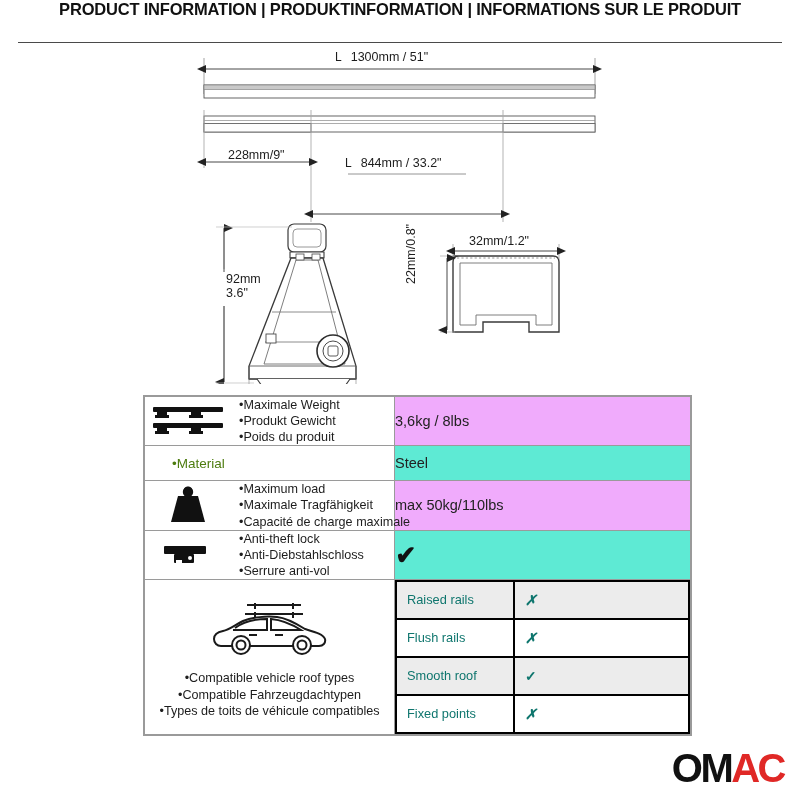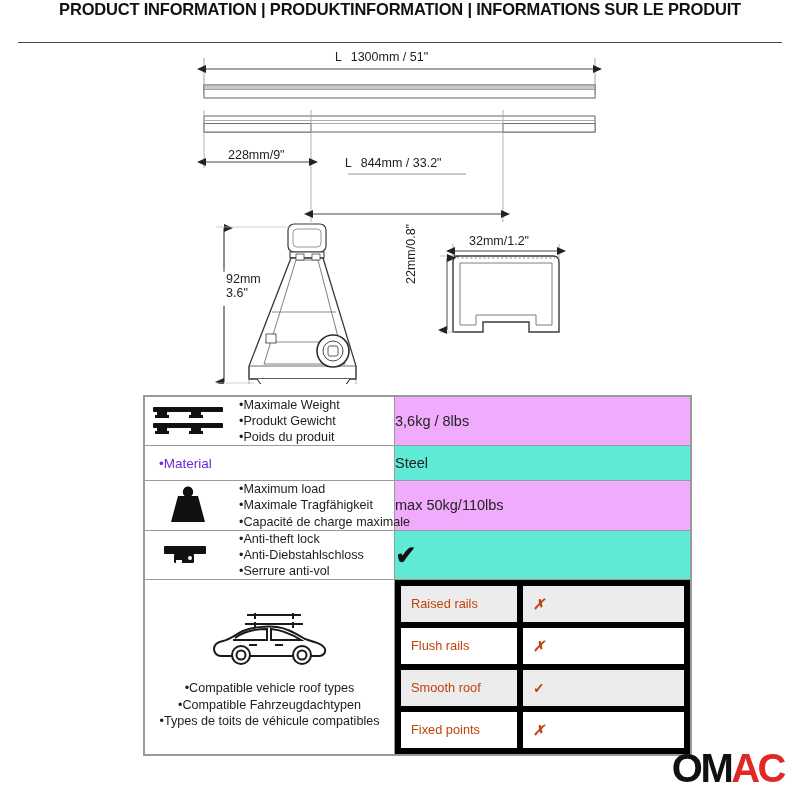--- a/index.html
+++ b/index.html
@@ -106,46 +106,46 @@
   .label-text {
     font-size: 12.6px;
     line-height: 1.28;
     color: #1d1d1d;
   }
   .label-text div { white-space: nowrap; }
   .label-text.wrap div { white-space: normal; }
 
   .material-label {
     font-size: 13.5px;
-    padding-left: 14px;
-    color: #6d28d9;
+    padding-left: 27px;
+    color: #4d7c0f;
   }
 
   
   .compat-left {
     padding: 6px 8px 8px 8px;
     text-align: center;
   }
   .compat-left .car-icon { margin: 4px auto 6px auto; }
   .compat-left .label-text {
     text-align: center;
     font-size: 12.6px;
     line-height: 1.3;
   }
   table.compat-sub {
     border-collapse: collapse;
     width: 100%;
     table-layout: fixed;
   }
   table.compat-sub td {
-    border: 6px solid #000000;
+    border: 2px solid #000000;
     height: 36px;
     font-size: 12.8px;
     padding: 0 10px;
-    color: #c2410c;
+    color: #0f766e;
   }
   table.compat-sub td.name { width: 96px; }
   table.compat-sub tr.sh td { background: #ececec; }
   table.compat-sub tr.pl td { background: #ffffff; }
   .mark { font-size: 14px; font-weight: bold; }
   .mark.cross { font-style: italic; }
 
   .big-check {
     font-size: 26px;
     line-height: 1;

